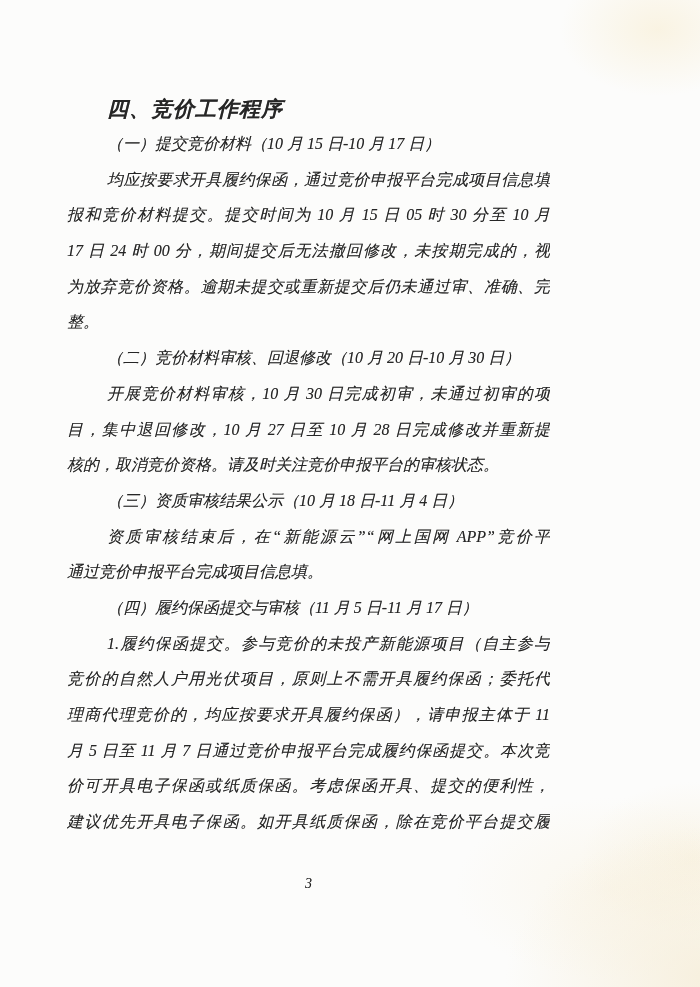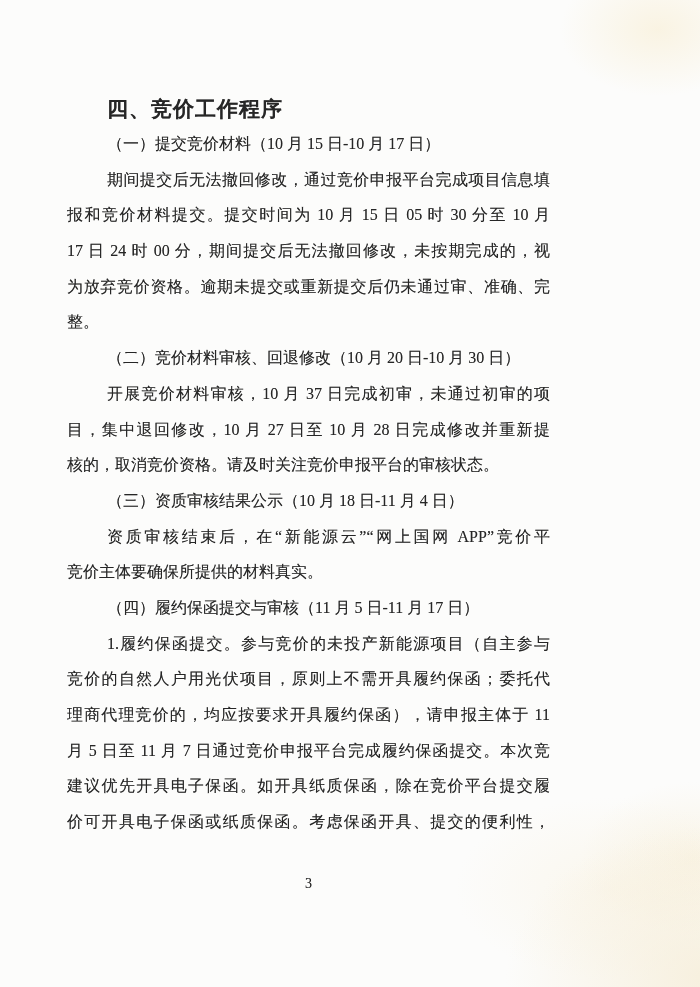--- a/index.html
+++ b/index.html
@@ -16,20 +16,21 @@
       radial-gradient(280px 210px at 101% 99%, rgba(244,233,206,0.65), rgba(244,233,206,0) 72%),
       radial-gradient(220px 130px at 87% 90%, rgba(248,240,220,0.45), rgba(248,240,220,0) 70%),
       radial-gradient(160px 110px at 99% 87%, rgba(246,236,210,0.5), rgba(246,236,210,0) 70%),
       var(--paper);
   }
   .page{
     box-sizing:border-box;
     width:616px;height:987px;
     padding:92px 66px 0 67px;
     color:var(--ink);
+    font-style:italic;
   }
   .doc-heading{
     font-size:21px;
     line-height:34px;
     font-weight:700;
     padding-left:40px;
     letter-spacing:1px;
     text-shadow:0 0 .5px rgba(0,0,0,.45);
     white-space:nowrap;
   }
@@ -53,35 +54,35 @@
   }
 </style>
 </head>
 <body>
 
 <div class="page">
   <div class="doc-heading">四、竞价工作程序</div>
 
   <div>
       <div class="line sub">（一）提交竞价材料（10 月 15 日-10 月 17 日）</div>
-      <div class="line first">期间提交后无法撤回修改，通过竞价申报平台完成项目信息填</div>
+      <div class="line first">均应按要求开具履约保函，通过竞价申报平台完成项目信息填</div>
       <div class="line fill">报和竞价材料提交。提交时间为 10 月 15 日 05 时 30 分至 10 月</div>
       <div class="line fill">17 日 24 时 00 分，期间提交后无法撤回修改，未按期完成的，视</div>
       <div class="line fill">为放弃竞价资格。逾期未提交或重新提交后仍未通过审、准确、完</div>
       <div class="line end">整。</div>
       <div class="line sub">（二）竞价材料审核、回退修改（10 月 20 日-10 月 30 日）</div>
-      <div class="line first">开展竞价材料审核，10 月 37 日完成初审，未通过初审的项</div>
+      <div class="line first">开展竞价材料审核，10 月 30 日完成初审，未通过初审的项</div>
       <div class="line fill">目，集中退回修改，10 月 27 日至 10 月 28 日完成修改并重新提</div>
       <div class="line end">核的，取消竞价资格。请及时关注竞价申报平台的审核状态。</div>
       <div class="line sub">（三）资质审核结果公示（10 月 18 日-11 月 4 日）</div>
       <div class="line first">资质审核结束后，在“新能源云”“网上国网 APP”竞价平</div>
-      <div class="line end">竞价主体要确保所提供的材料真实。</div>
+      <div class="line end">通过竞价申报平台完成项目信息填。</div>
       <div class="line sub">（四）履约保函提交与审核（11 月 5 日-11 月 17 日）</div>
       <div class="line first">1.履约保函提交。参与竞价的未投产新能源项目（自主参与</div>
       <div class="line fill">竞价的自然人户用光伏项目，原则上不需开具履约保函；委托代</div>
       <div class="line fill">理商代理竞价的，均应按要求开具履约保函），请申报主体于 11</div>
       <div class="line fill">月 5 日至 11 月 7 日通过竞价申报平台完成履约保函提交。本次竞</div>
+      <div class="line fill">价可开具电子保函或纸质保函。考虑保函开具、提交的便利性，</div>
       <div class="line fill">建议优先开具电子保函。如开具纸质保函，除在竞价平台提交履</div>
-      <div class="line fill">价可开具电子保函或纸质保函。考虑保函开具、提交的便利性，</div>
     </div>
 
   <div class="page-number">3</div>
 </div>
 
 </body></html>

